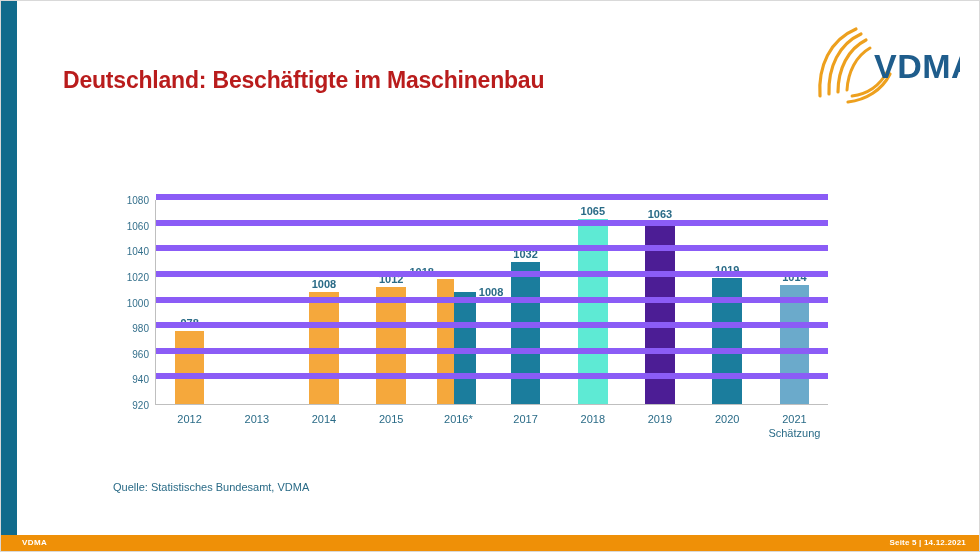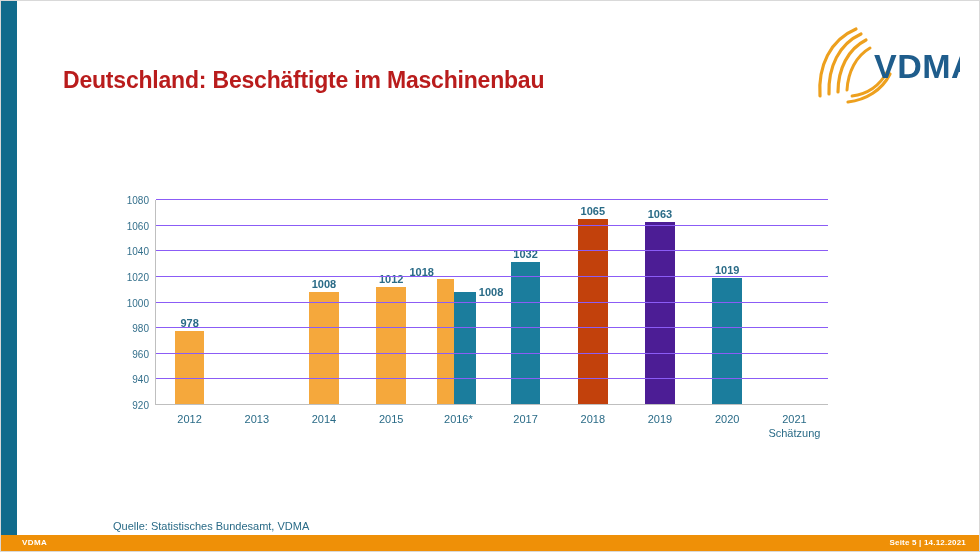--- a/index.html
+++ b/index.html
@@ -95,21 +95,20 @@
     white-space: nowrap;
   }
   
   .source-note {
     position: absolute;
     left: 113px;
     top: 481px;
     font-size: 11px;
     color: #2a6b87;
     white-space: nowrap;
-    margin-top: 39px;
   }
   
   .chart {
     position: absolute;
     left: 113px;
     top: 192px;
     width: 715px;
     height: 255px;
   }
   .plot {
@@ -119,21 +118,21 @@
     right: 0;
     bottom: 42px;
     border-left: 1px solid #bfbfbf;
     box-sizing: border-box;
   }
   .gridline {
     position: absolute;
     left: 0;
     right: 0;
     height: 0;
-    border-top: 1px solid #8b5cf6;
+    border-top: 6px solid #8b5cf6;
   }
   .gridline.axis-bottom { border-top: 1px solid #bfbfbf; }
   .tick-label {
     position: absolute;
     right: 100%;
     transform: translateY(-50%);
     margin-right: 7px;
     font-size: 10px;
     color: #35708c;
     white-space: nowrap;
@@ -246,38 +245,41 @@
             </div>
           </div>
           <div class="group" style="left: 50%; width: 10%;">
             <div class="cat-label">2017</div>
             <div class="bar" style="background: rgb(27, 125, 157); height: 70%; left: 28%; width: 44%;">
               <span class="bar-value">1032</span>
             </div>
           </div>
           <div class="group" style="left: 60%; width: 10%;">
             <div class="cat-label">2018</div>
-            <div class="bar" style="background: #c2410c; height: 90.625%; left: 28%; width: 44%;">
+            <div class="bar" style="background: #5eead4; height: 90.625%; left: 28%; width: 44%;">
               <span class="bar-value">1065</span>
             </div>
           </div>
           <div class="group" style="left: 70%; width: 10%;">
             <div class="cat-label">2019</div>
             <div class="bar" style="background: #4c1d95; height: 89.375%; left: 28%; width: 44%;">
               <span class="bar-value">1063</span>
             </div>
           </div>
           <div class="group" style="left: 80%; width: 10%;">
             <div class="cat-label">2020</div>
             <div class="bar" style="background: rgb(27, 125, 157); height: 61.875%; left: 28%; width: 44%;">
               <span class="bar-value">1019</span>
             </div>
           </div>
           <div class="group" style="left: 90%; width: 10%;">
             <div class="cat-label">2021<span class="cat-sub">Schätzung</span></div>
+            <div class="bar" style="background: rgb(107, 170, 203); height: 58.75%; left: 28%; width: 44%;">
+              <span class="bar-value">1014</span>
+            </div>
           </div>
         </div>
     <div class="gridline axis-bottom" style="bottom: 0%;">
           <span class="tick-label">920</span>
         </div>
         <div class="gridline" style="bottom: 12.5%;">
           <span class="tick-label">940</span>
         </div>
         <div class="gridline" style="bottom: 25%;">
           <span class="tick-label">960</span>

